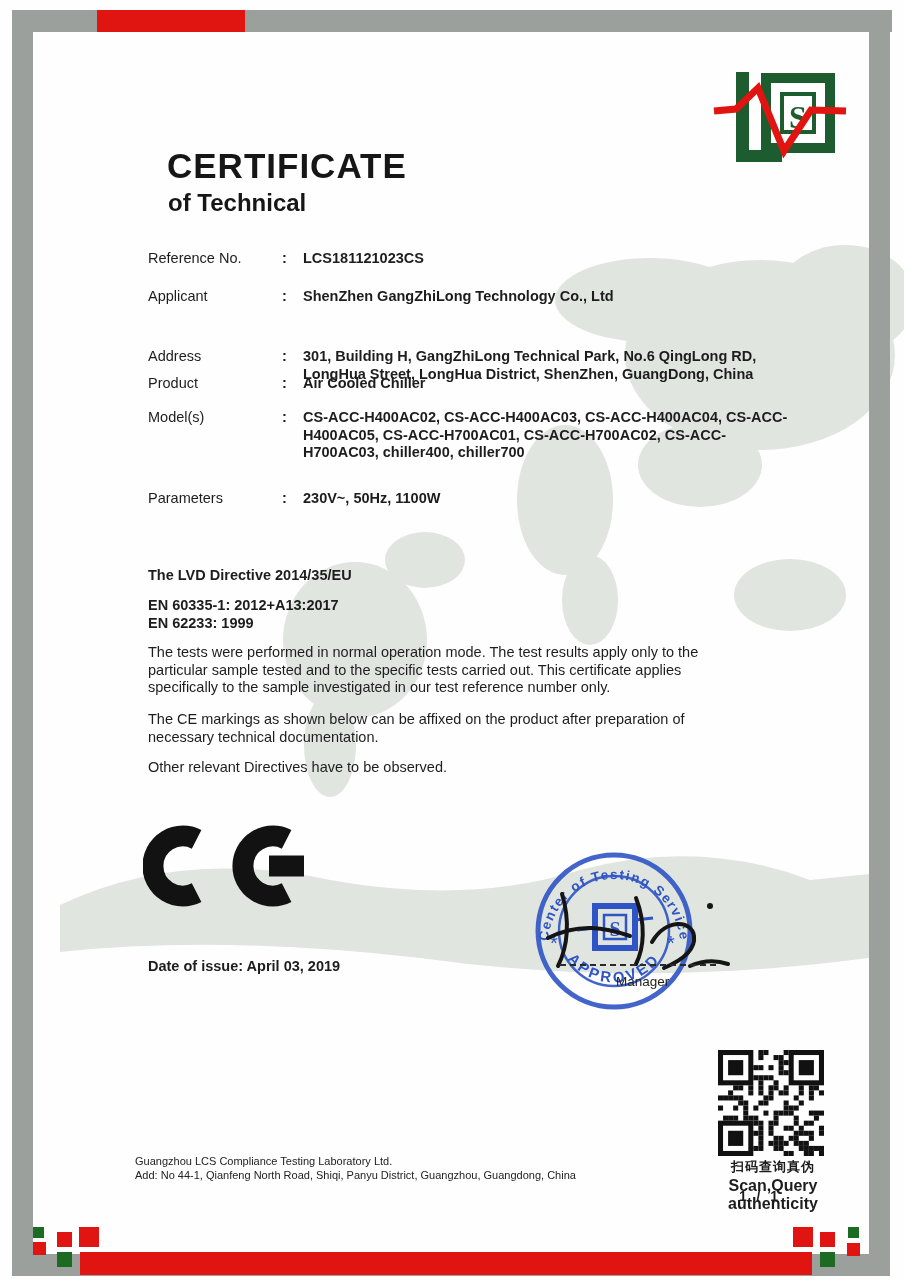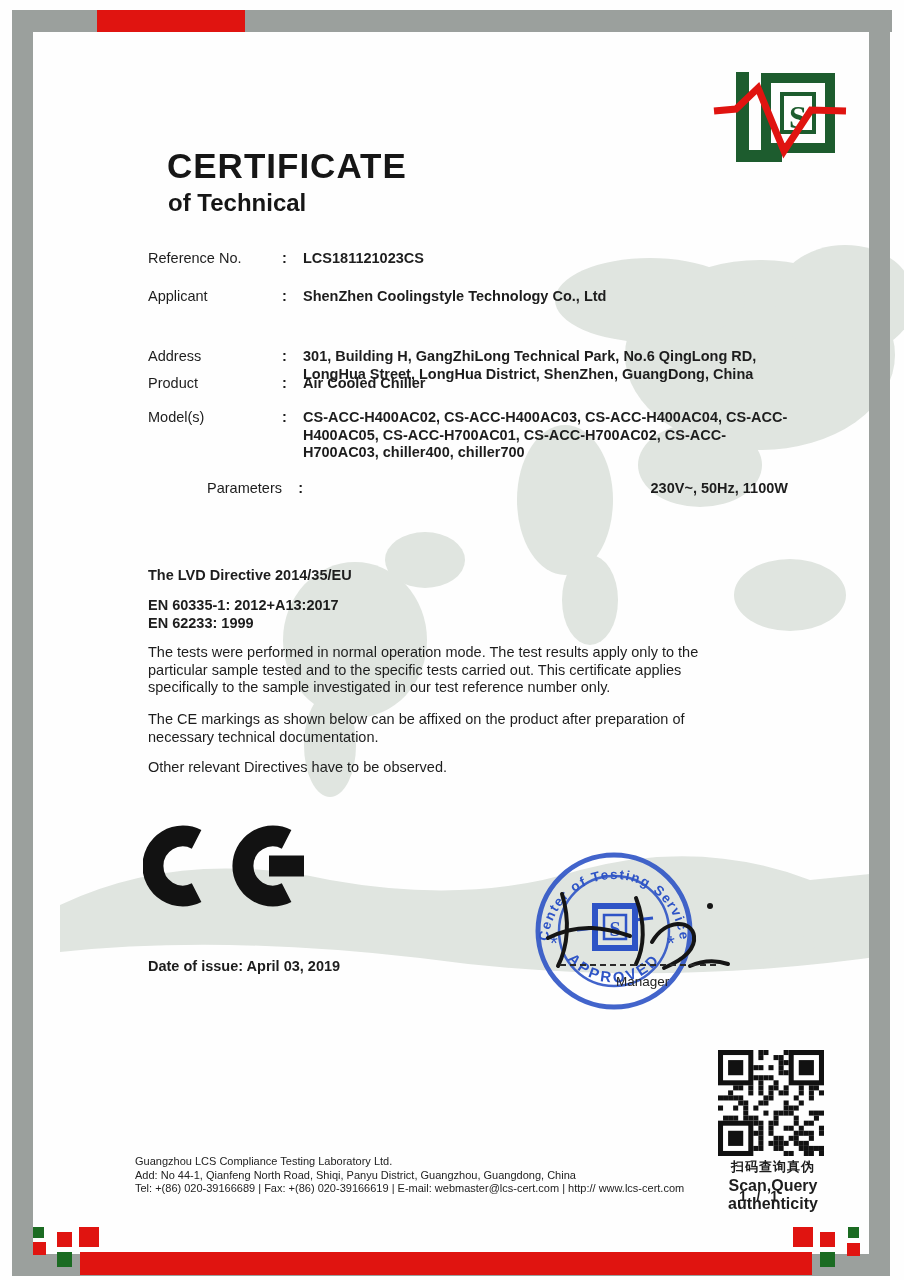--- a/index.html
+++ b/index.html
@@ -101,38 +101,38 @@
     <div class="title2">of Technical</div>
 
     <div class="frow" style="top:250px;">
       <div class="flabel">Reference No.</div>
       <div class="fcolon">:</div>
       <div class="fvalue">LCS181121023CS</div>
     </div>
     <div class="frow" style="top:288px;">
       <div class="flabel">Applicant</div>
       <div class="fcolon">:</div>
-      <div class="fvalue">ShenZhen Coolingstyle Technology Co., Ltd</div>
+      <div class="fvalue">ShenZhen GangZhiLong Technology Co., Ltd</div>
     </div>
     <div class="frow" style="top:322px;margin-top:26px;">
       <div class="flabel">Address</div>
       <div class="fcolon">:</div>
       <div class="fvalue">301, Building H, GangZhiLong Technical Park, No.6 QingLong RD, LongHua Street, LongHua District, ShenZhen, GuangDong, China</div>
     </div>
     <div class="frow" style="top:375px;">
       <div class="flabel">Product</div>
       <div class="fcolon">:</div>
       <div class="fvalue">Air Cooled Chiller</div>
     </div>
     <div class="frow" style="top:409px;">
       <div class="flabel">Model(s)</div>
       <div class="fcolon">:</div>
       <div class="fvalue">CS-ACC-H400AC02, CS-ACC-H400AC03, CS-ACC-H400AC04, CS-ACC-H400AC05, CS-ACC-H700AC01, CS-ACC-H700AC02, CS-ACC-H700AC03, chiller400, chiller700</div>
     </div>
-    <div class="frow" style="top:480px;text-align:right;">
+    <div class="frow" style="top:490px;">
       <div class="flabel">Parameters</div>
       <div class="fcolon">:</div>
       <div class="fvalue">230V~, 50Hz, 1100W</div>
     </div>
 
     <div class="para bold" style="top:567px;">The LVD Directive 2014/35/EU</div>
     <div class="para bold" style="top:597px;">EN 60335-1: 2012+A13:2017</div>
     <div class="para bold" style="top:615px;">EN 62233: 1999</div>
     <div class="para" style="top:644px;">The tests were performed in normal operation mode. The test results apply only to the particular sample tested and to the specific tests carried out. This certificate applies specifically to the sample investigated in our test reference number only.</div>
     <div class="para" style="top:711px;">The CE markings as shown below can be affixed on the product after preparation of necessary technical documentation.</div>
@@ -326,17 +326,16 @@
       </svg>
     <div class="qr-caption">
       <div class="qr-zh">扫码查询真伪</div>
       <div class="qr-en">Scan,Query authenticity</div>
     </div>
     <div class="page-num">1 / 1</div>
 
     <div class="footer">
       <div>Guangzhou LCS Compliance Testing Laboratory Ltd.</div>
       <div>Add: No 44-1, Qianfeng North Road, Shiqi, Panyu District, Guangzhou, Guangdong, China</div>
-      <div>Tel: +(86) 020-39166689  |  Fax: +(86) 020-39166619  |  E-mail: webmaster@lcs-cert.com  |  http:// www.lcs-cert.com</div>
     </div>
 
   </div>
 </div>
 
 </body></html>

